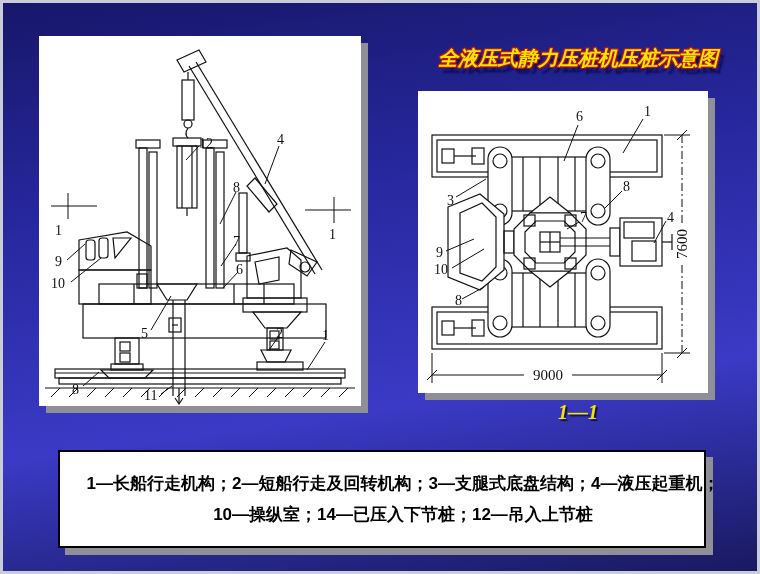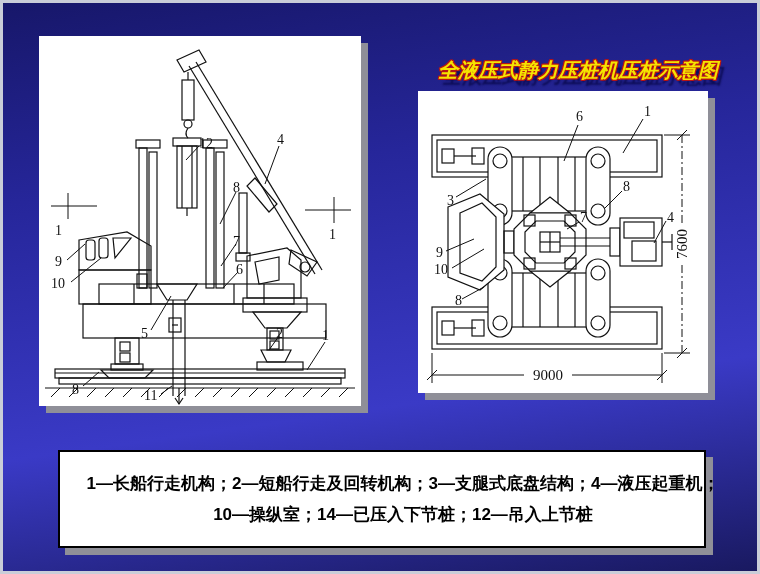--- a/index.html
+++ b/index.html
@@ -13,21 +13,20 @@
   .panel-left{left:36px;top:33px;width:322px;height:370px;text-align:center;}
   .panel-right{left:415px;top:88px;width:290px;height:302px;}
   .panel svg{display:block;width:100%;height:100%;}
   .slide-title{
     position:absolute;left:425px;top:42px;width:300px;text-align:center;
     font-size:20px;font-weight:bold;font-style:italic;color:#f5e400;white-space:nowrap;
     text-shadow:
       -1px -1px 0 #b81414, 1px -1px 0 #b81414, -1px 1px 0 #b81414, 1px 1px 0 #b81414,
       0 -1px 0 #b81414, 0 1px 0 #b81414, -1px 0 0 #b81414, 1px 0 0 #b81414,
       4px 6px 2px #0c0c55;
-    margin-top: 12px;
   }
   .section-label{
     position:absolute;left:515px;top:398px;width:120px;text-align:center;
     font-family:"Liberation Serif",serif;font-style:italic;font-weight:bold;
     font-size:20px;color:#f5e400;text-shadow:2px 2px 1px #10104a;
   }
   .caption-box{
     position:absolute;left:55px;top:447px;width:648px;height:98px;box-sizing:border-box;
     background:#fff;border:2px solid #000;box-shadow:7px 7px 0 #8f8f98;
     display:flex;flex-direction:column;justify-content:center;align-items:center;
@@ -269,19 +268,20 @@
         <text class="lbl" x="162" y="131">7</text>
         <text class="lbl" x="18" y="166">9</text>
         <text class="lbl" x="16" y="183">10</text>
         <text class="lbl" x="37" y="214">8</text>
         <text class="dim" x="130" y="289" text-anchor="middle">9000</text>
         <text class="dim" x="264" y="158" text-anchor="middle" transform="rotate(-90 264 153)">7600</text>
       </g>
     </svg>
   </div>
 
+  <div class="section-label">1—1</div>
 
   <div class="caption-box">
     <div>1—长船行走机构；2—短船行走及回转机构；3—支腿式底盘结构；4—液压起重机；</div>
     <div>10—操纵室；14—已压入下节桩；12—吊入上节桩</div>
   </div>
 
 </div>
 
 </body></html>

